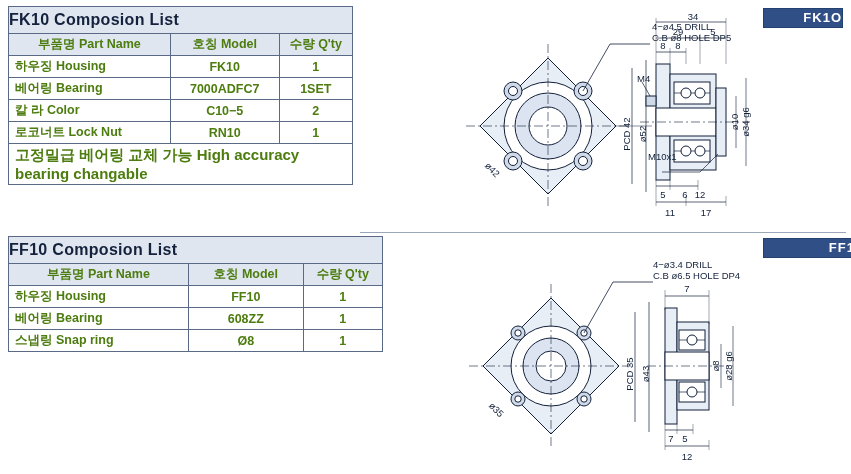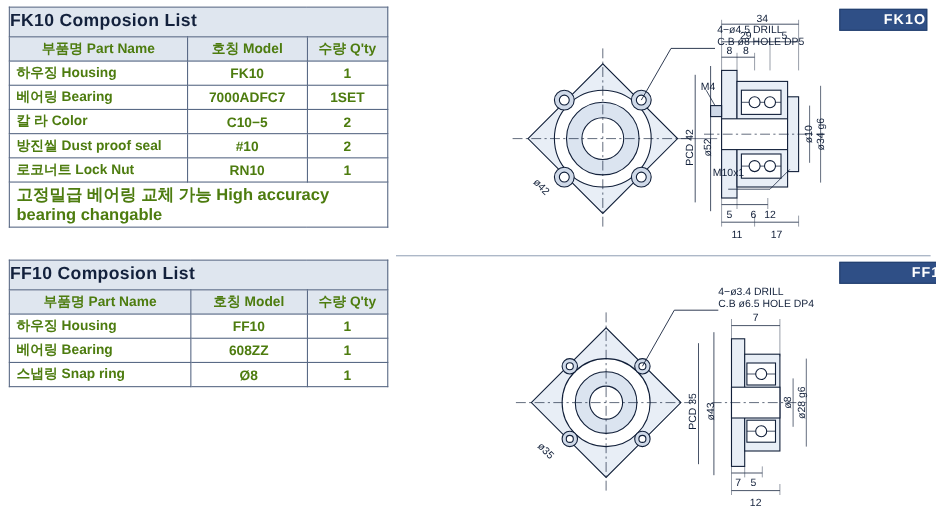--- a/index.html
+++ b/index.html
@@ -10,21 +10,21 @@
   .tbl{position:absolute;border-collapse:collapse;background:#ffffff;}
   .tbl td,.tbl th{border:1px solid #5a6a86;font-size:12.5px;color:#4d7c0f;padding:2px 4px;font-weight:bold;}
   .tbl .title{background:#dfe6ef;text-align:left;font-size:16px;font-weight:bold;letter-spacing:.3px;padding:4px 0;color:#13213c;}
   .tbl .hdr{background:#dfe6ef;text-align:center;font-size:12.5px;}
   .tbl .c{text-align:center;}
   .tbl .l{text-align:left;padding-left:6px;}
   .tbl .note{text-align:left;padding-left:6px;font-size:15px;}
   .tbl .two-line{line-height:1.15;}
 
   #fk10-table{left:8px;top:6px;width:345px;}
-  #ff10-table{left:8px;top:236px;width:345px;}
+  #ff10-table{left:8px;top:236px;width:375px;}
 
   
   .tab{position:absolute;background:#2f4f86;color:#ffffff;font-size:13px;font-weight:bold;
        text-align:right;letter-spacing:1px;border:1px solid #24406f;}
   #tab-fk10{left:763px;top:8px;width:78px;height:18px;line-height:18px;}
   #tab-ff10{left:763px;top:238px;width:78px;height:18px;line-height:18px;padding-left:24px;}
 
   
   .draw{position:absolute;}
   #fk10-drawing{left:360px;top:4px;width:490px;height:228px;}
@@ -56,25 +56,20 @@
       <td class="c">1</td>
     </tr>
     <tr>
       <td class="l">베어링 Bearing</td>
       <td class="c">7000ADFC7</td>
       <td class="c">1SET</td>
     </tr>
     <tr>
       <td class="l">칼   라 Color</td>
       <td class="c">C10−5</td>
-      <td class="c">2</td>
-    </tr>
-    <tr>
-      <td class="l">방진씰 Dust proof seal</td>
-      <td class="c">#10</td>
       <td class="c">2</td>
     </tr>
     <tr>
       <td class="l">로코너트 Lock Nut</td>
       <td class="c">RN10</td>
       <td class="c">1</td>
     </tr>
     <tr>
       <td class="note" colspan="3">고정밀급 베어링 교체 가능 High accuracy bearing changable</td>
     </tr>

